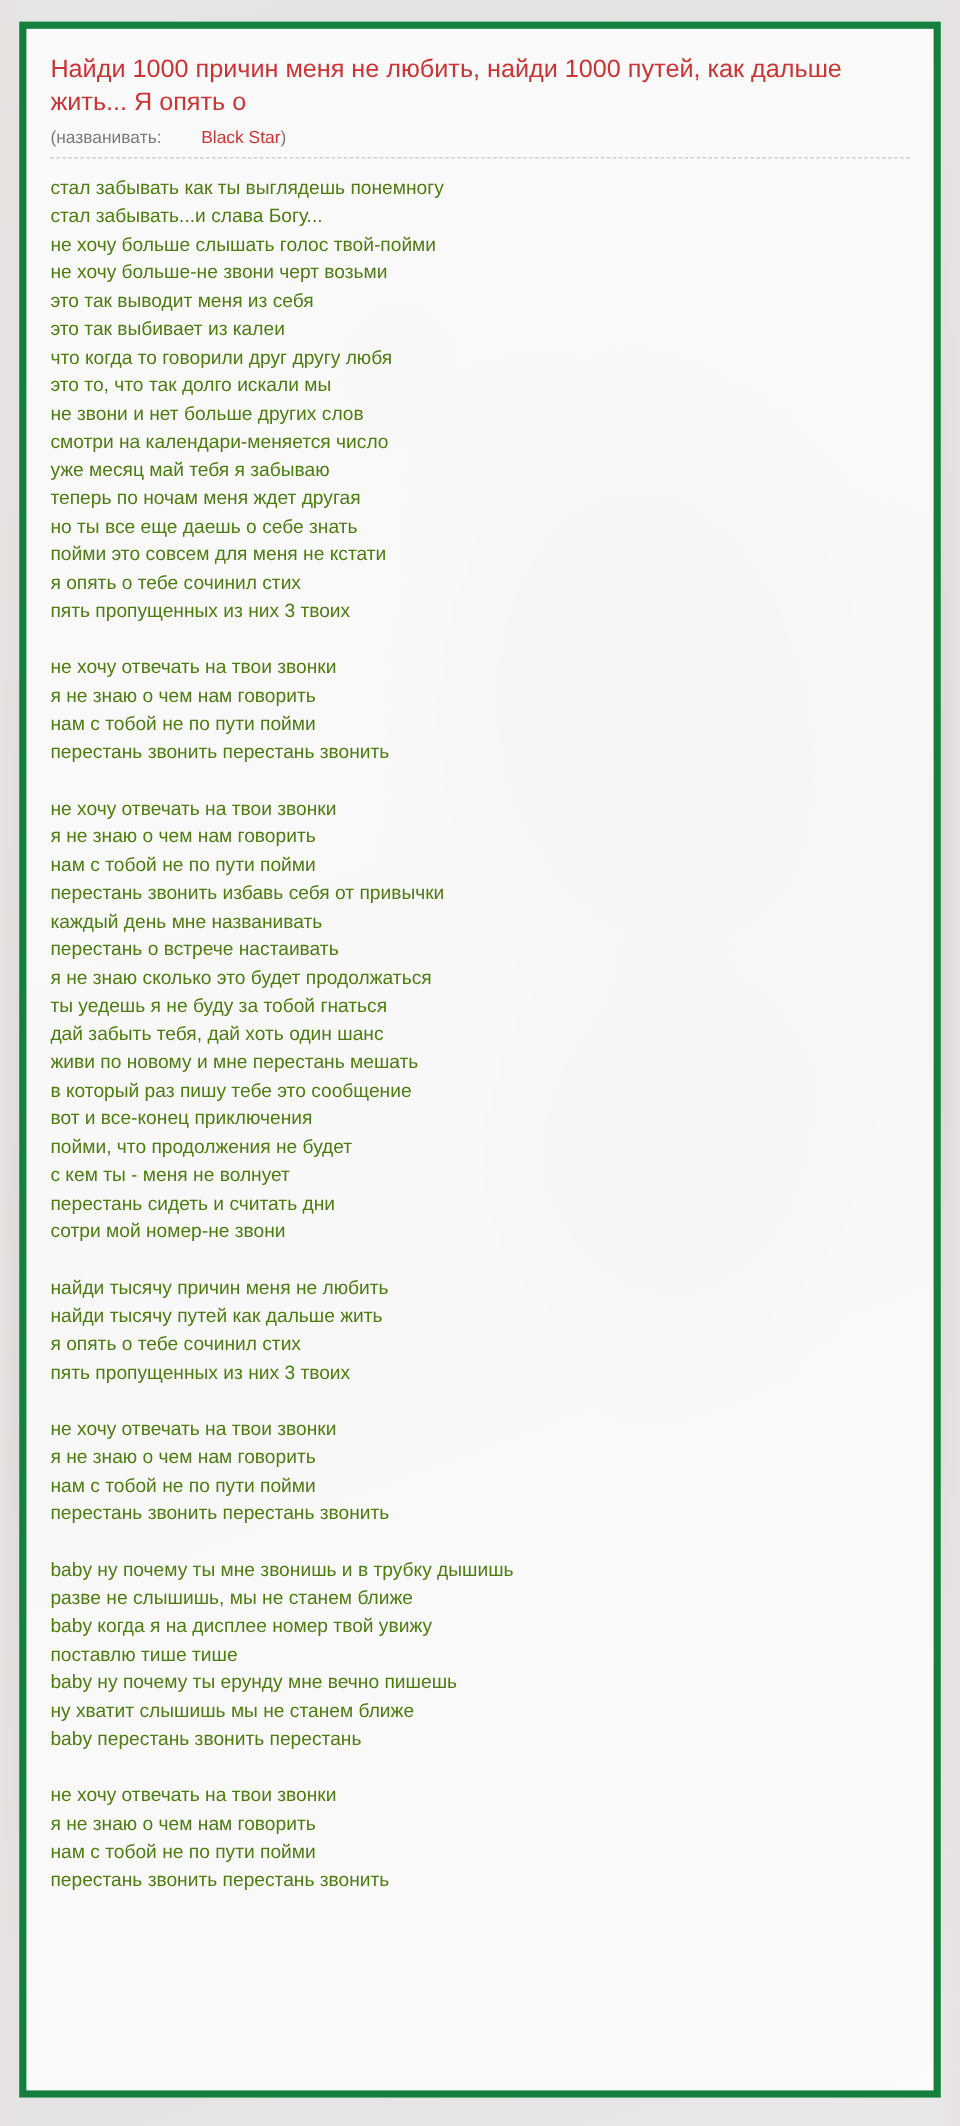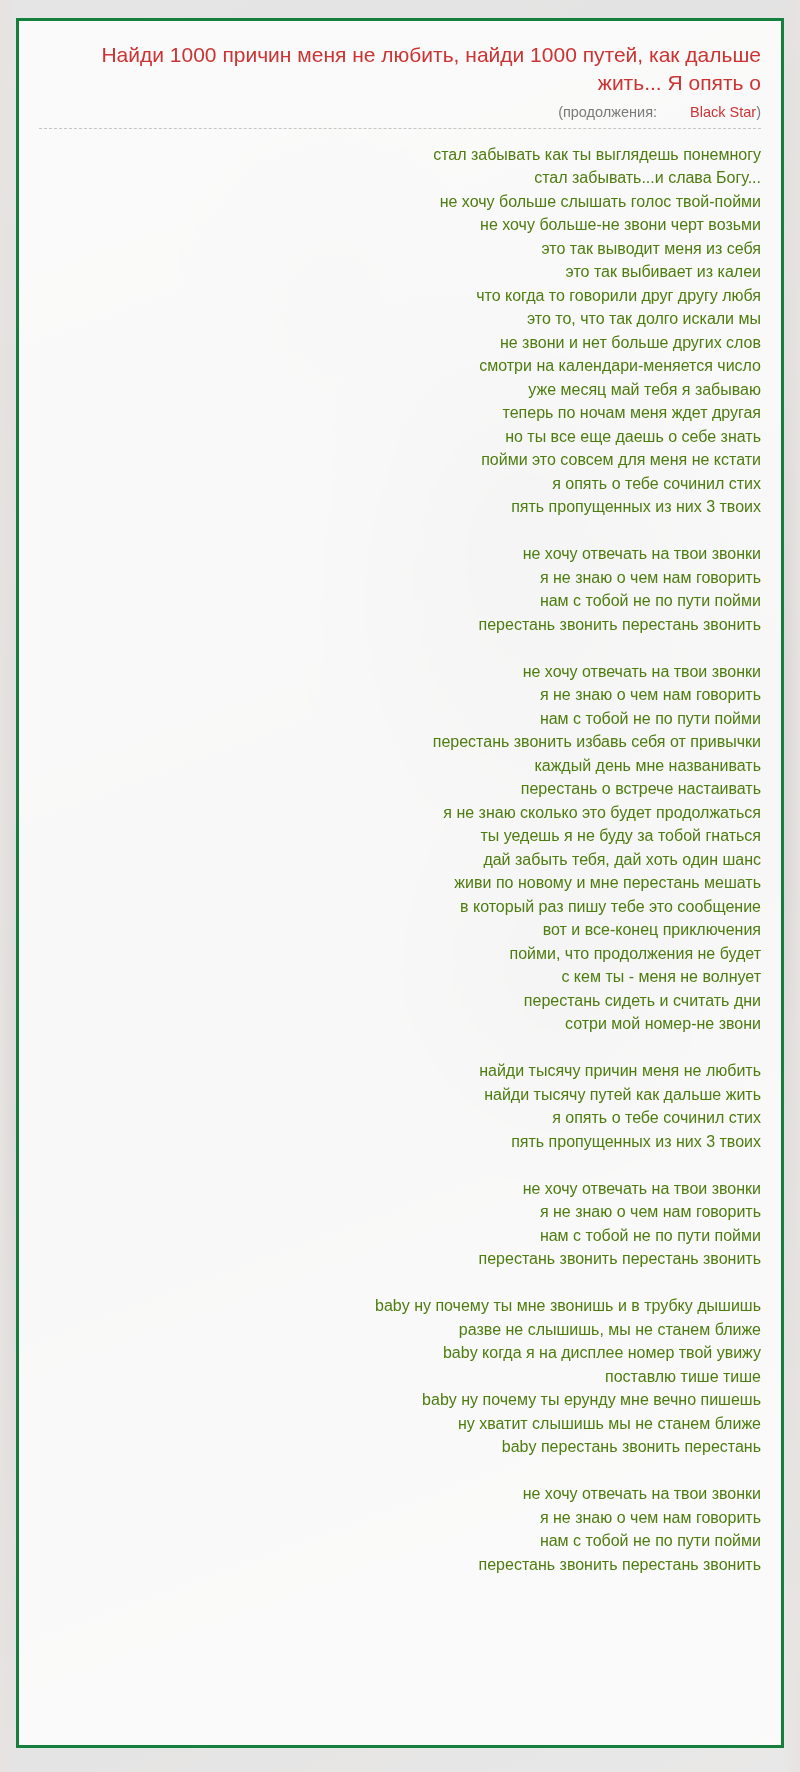--- a/index.html
+++ b/index.html
@@ -41,25 +41,24 @@
     z-index: 2;
     margin: 0 auto;
     width: 800px;
     box-sizing: border-box;
     padding: 18px 16px 10px 16px;
   }
 
   .sheet {
     position: relative;
     background: rgba(255,255,255,0.80);
-    border: 3px solid #15803d;
+    border: 6px solid #15803d;
     box-sizing: border-box;
     padding: 18px 20px 30px 20px;
     min-height: 1730px;
-    text-align: right;
   }
 
   .title {
     color: #cc3333;
     font-size: 21px;
     line-height: 1.35;
     font-weight: normal;
     margin: 2px 0 6px 0;
   }
 
@@ -103,21 +102,21 @@
 <div class="bg-photo"></div>
 <div class="edge left"></div>
 <div class="edge right"></div>
 
 <div class="page">
   <div class="sheet">
 
     <h1 class="title">Найди 1000 причин меня не любить, найди 1000 путей, как дальше жить... Я опять о</h1>
 
     <div class="performer-line">
-      <span>(продолжения: </span><a class="performer-link" href="#">Black Star</a><span>)</span>
+      <span>(названивать: </span><a class="performer-link" href="#">Black Star</a><span>)</span>
     </div>
 
     <div class="lyrics">стал забывать как ты выглядешь понемногу
 стал забывать...и слава Богу...
 не хочу больше слышать голос твой-пойми
 не хочу больше-не звони черт возьми
 это так выводит меня из себя
 это так выбивает из калеи
 что когда то говорили друг другу любя
 это то, что так долго искали мы

